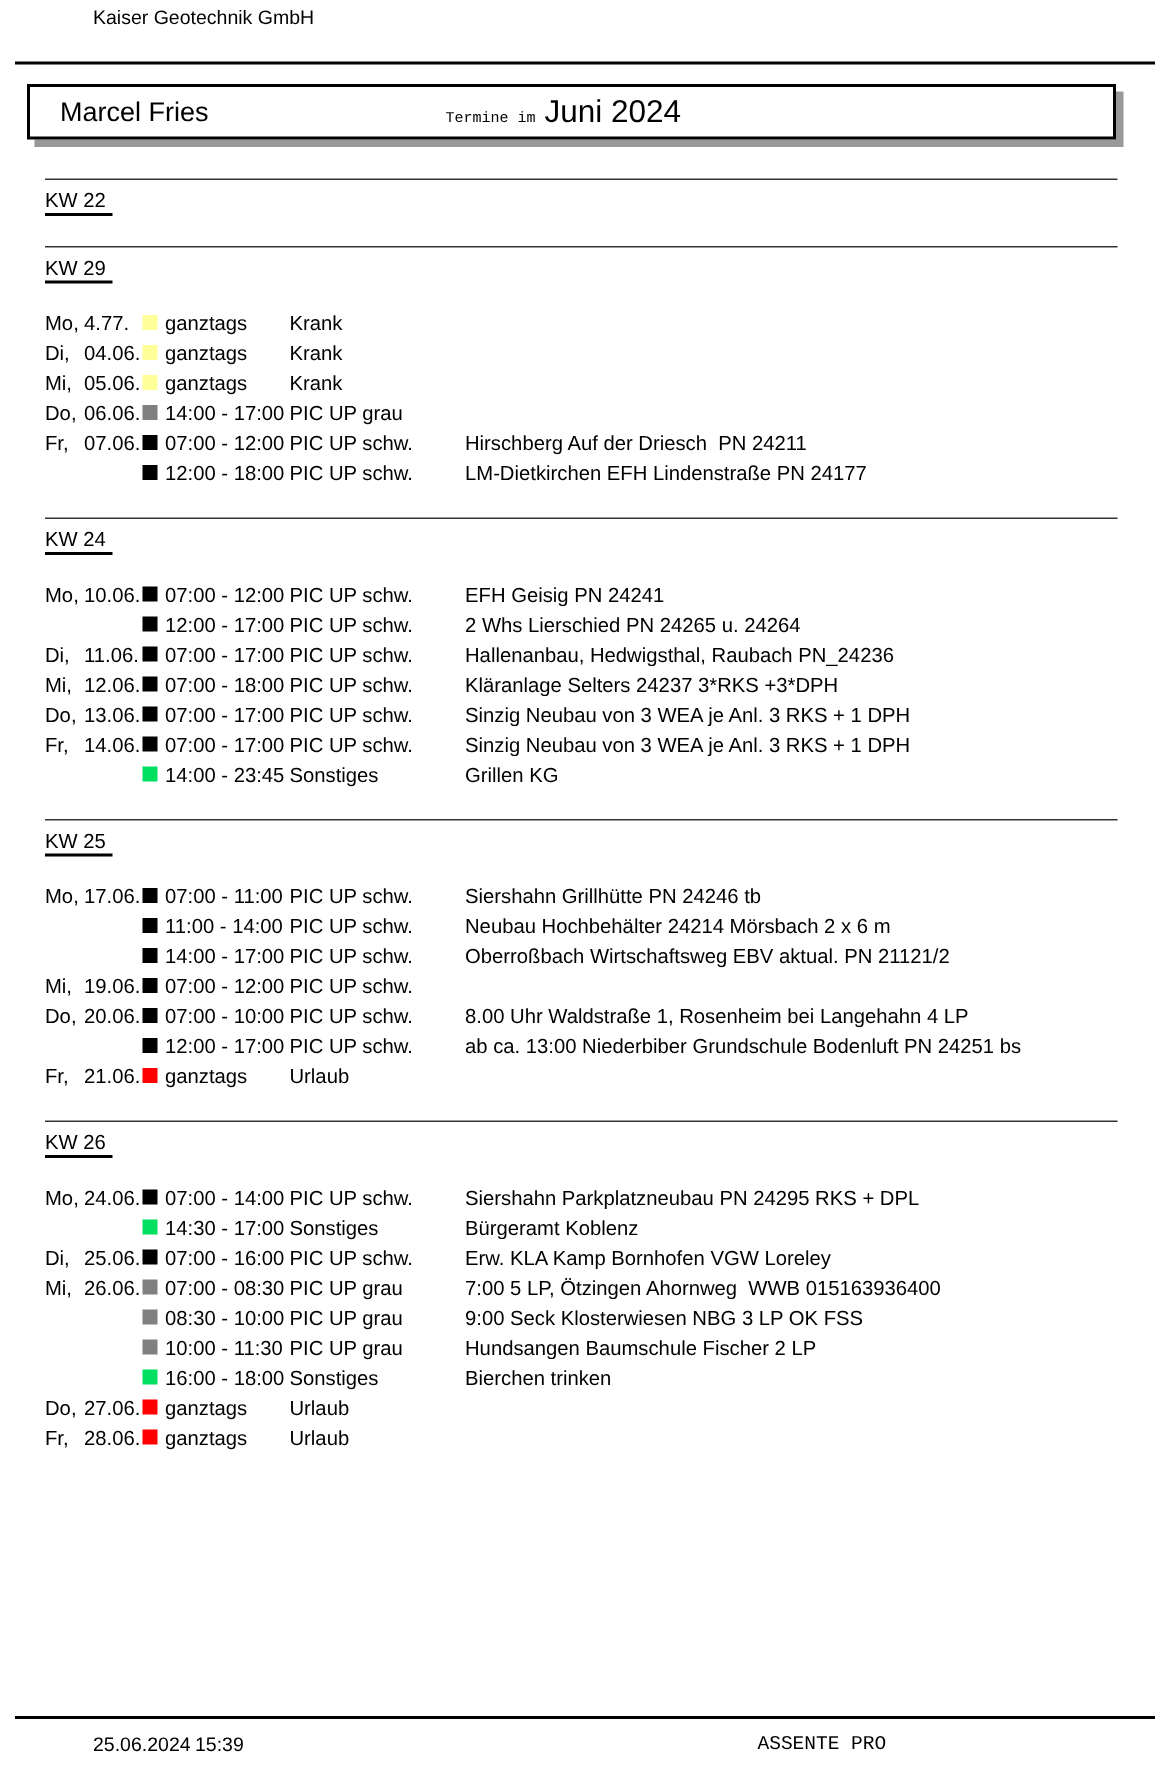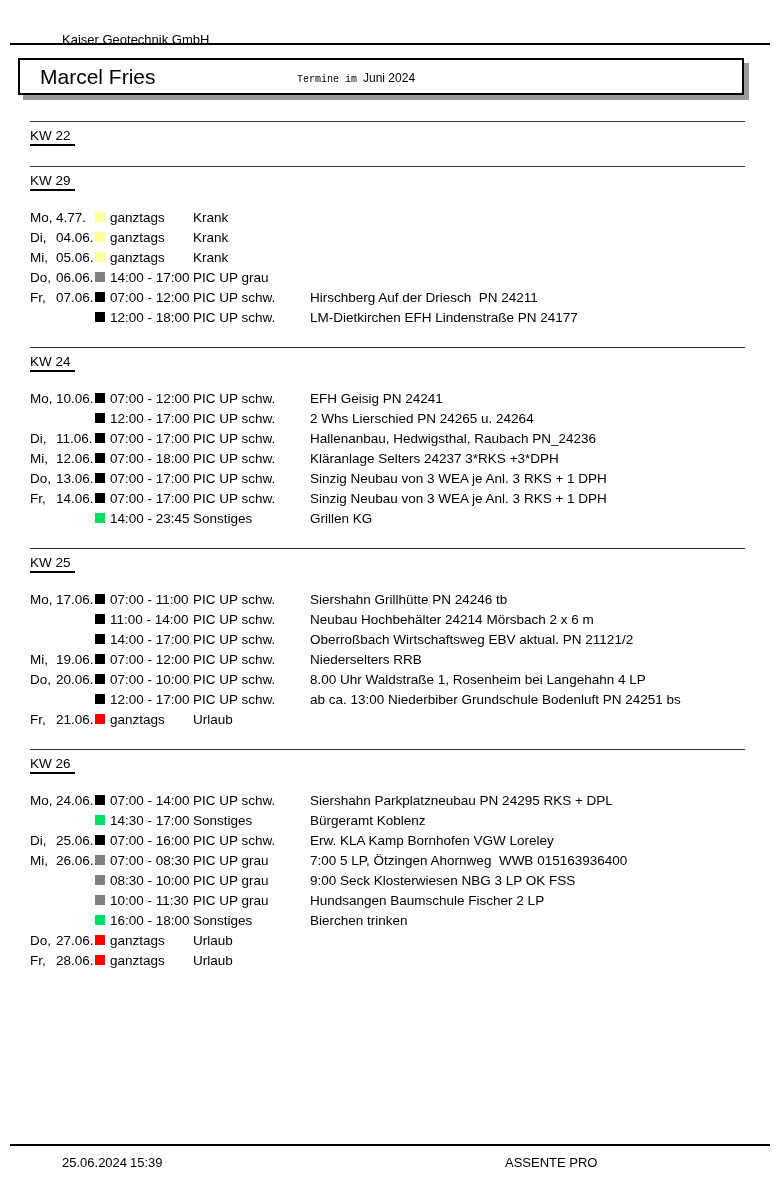--- a/index.html
+++ b/index.html
@@ -7,47 +7,47 @@
   .page {
     position:relative;
     width:780px; height:1191px;
     background:#fff;
     font-family:"Liberation Sans", sans-serif;
     font-size:13.5px;
     color:#000;
     overflow:hidden;
   }
   .company {
-    padding-top:32px;
+    padding-top:4px;
     margin-left:62px;
     font-size:13px;
     height:30px;
   }
   .top-rule {
     margin:11px 10px 0 10px;
     border-top:2px solid #000;
   }
   .title-box {
     position:relative;
     margin:13px 36px 0 18px;
     height:37px;
     border:2px solid #000;
     background:#fff;
     box-shadow:5px 5px 0 #999;
   }
   .person {
     position:absolute; left:20px; top:50%; transform:translateY(-50%);
-    font-size:21px;
+    font-size:18px;
   }
   .title-right {
     position:absolute; left:277px; top:50%; transform:translateY(-50%);
     white-space:pre;
   }
   .title-prefix { font-size:10px;font-family:Liberation Mono, monospace; }
-  .title-month { font-size:12px; }
+  .title-month { font-size:21px; }
   .week-section { margin-top:20px; }
   .week-section:first-child { margin-top:26px; }
   .week-rule {
     margin:0 35px 0 30px;
     border-top:1px solid #333;
   }
   .week-label {
     display:inline-block;
     margin:6px 0 0 30px;
     padding:0 4px 1px 0;
@@ -71,21 +71,21 @@
   .col-time { width:83px; flex:none; }
   .col-cat  { width:117px; flex:none; }
   .col-desc { flex:1; overflow:hidden; }
   .footer {
     position:absolute; left:10px; right:10px; top:1144px;
     border-top:2px solid #000;
   }
   .footer-inner { position:relative; height:40px; font-size:13px; }
   .f-date { position:absolute; left:52px;  top:9px; }
   .f-time { position:absolute; left:120px; top:9px; }
-  .f-app  { position:absolute; left:495px; top:9px; }
+  .f-app  { position:absolute; left:495px; top:9px;font-family:Liberation Mono, monospace; }
 </style>
 </head>
 <body>
 
 <div class="page">
 
   <div class="company">Kaiser Geotechnik GmbH</div>
 
   <div class="top-rule"></div>
 
@@ -259,21 +259,20 @@
     <span class="col-cat">PIC UP schw.</span>
     <span class="col-desc">Oberroßbach Wirtschaftsweg EBV aktual. PN 21121/2</span>
   </div>
 
   <div class="entry-row">
     <span class="col-day">Mi,</span>
     <span class="col-date">19.06.</span>
     <span class="sq" style="background: rgb(0, 0, 0);"></span>
     <span class="col-time">07:00 - 12:00</span>
     <span class="col-cat">PIC UP schw.</span>
-    <span class="col-desc">Niederselters RRB</span>
   </div>
 
   <div class="entry-row">
     <span class="col-day">Do,</span>
     <span class="col-date">20.06.</span>
     <span class="sq" style="background: rgb(0, 0, 0);"></span>
     <span class="col-time">07:00 - 10:00</span>
     <span class="col-cat">PIC UP schw.</span>
     <span class="col-desc">8.00 Uhr Waldstraße 1, Rosenheim bei Langehahn 4 LP</span>
   </div>

